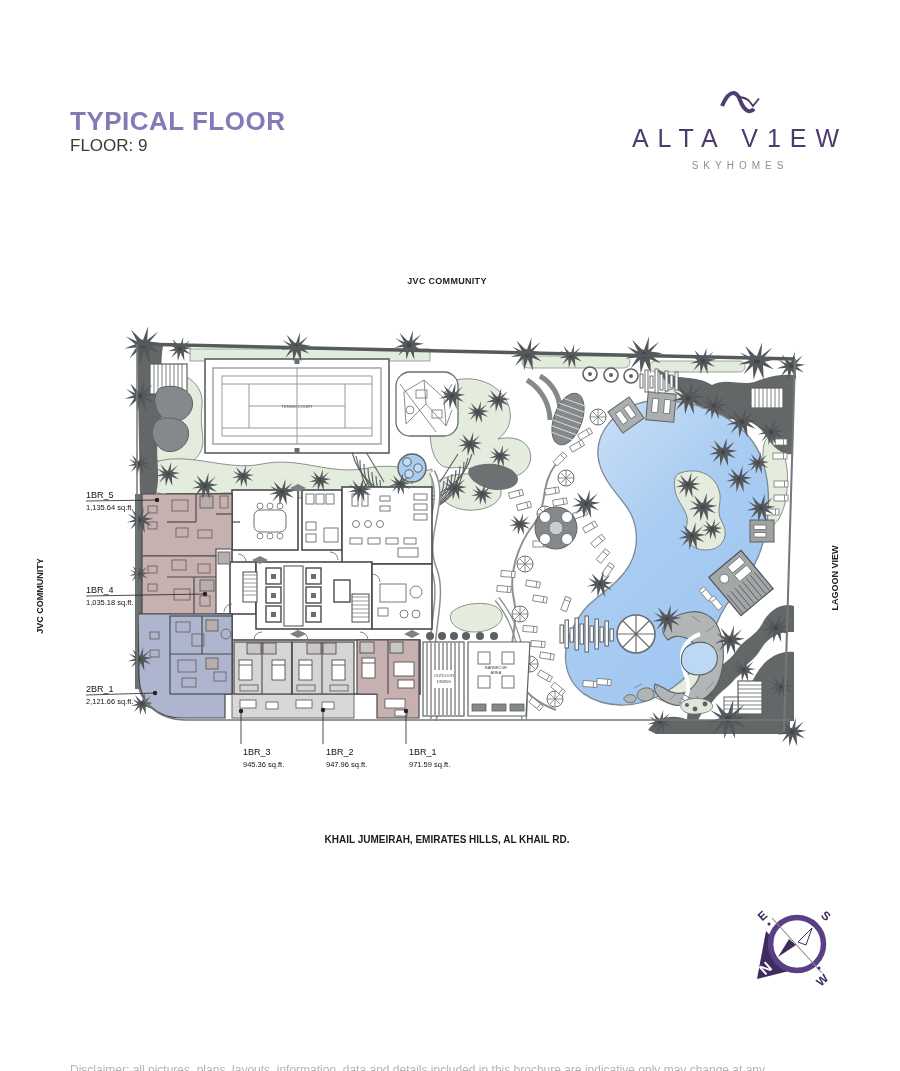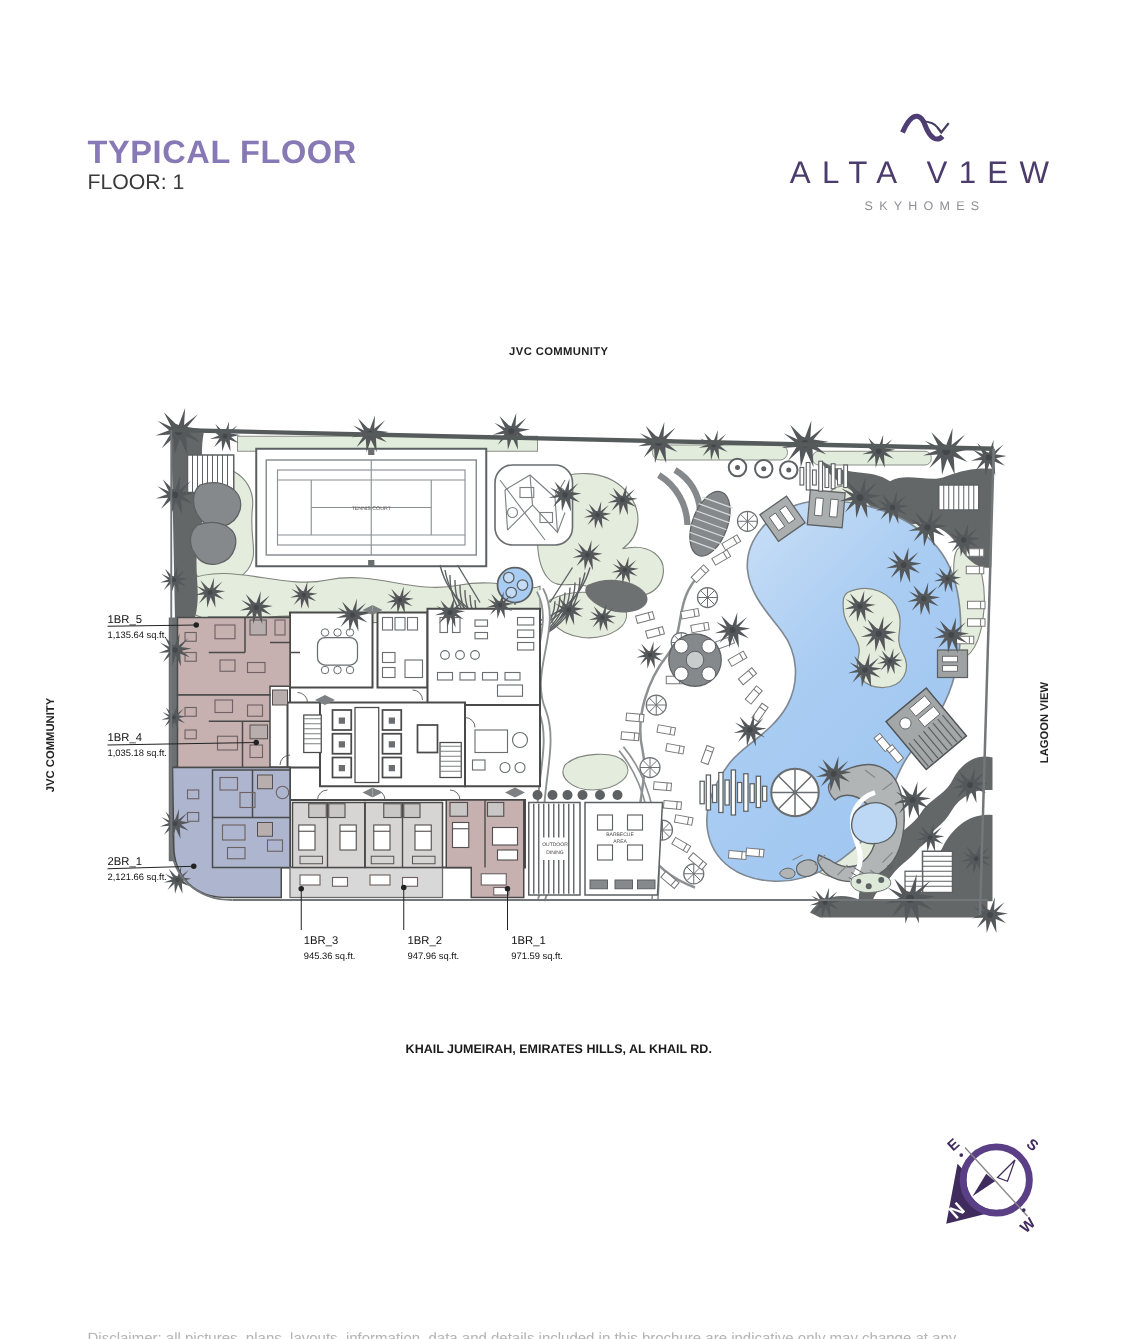--- a/index.html
+++ b/index.html
@@ -6,21 +6,21 @@
   #page{position:relative;width:900px;height:1071px;background:#fff;overflow:hidden;
         font-family:"Liberation Sans", sans-serif;margin-top:44px;}
   .abs{position:absolute;}
 </style>
 </head>
 <body>
 <div id="page">
 
   <div class="abs" style="left:70px;top:62px;font-size:26px;font-weight:bold;color:#8679b6;letter-spacing:0.5px;">TYPICAL FLOOR</div>
 
-  <div class="abs" style="left:70px;top:92px;font-size:17px;color:#3a3a3a;">FLOOR: 1</div>
+  <div class="abs" style="left:70px;top:92px;font-size:17px;color:#3a3a3a;">FLOOR: 9</div>
 
   <svg class="abs" style="left:714px;top:40px;" width="56" height="36" viewBox="0 0 56 36">
     <path d="M8 22 Q14 8 20 9 Q24 10 26 16 Q29 24 33 26.5 Q37 28.5 40 25" fill="none" stroke="#4e3e74" stroke-width="4" stroke-linecap="butt"></path>
     <path d="M24 13 Q33 13.5 36 18 L39 22 L45 14.5" fill="none" stroke="#453a5e" stroke-width="1.8"></path>
   </svg>
 
   <div class="abs" style="left:540px;top:80px;width:400px;text-align:center;font-size:25px;color:#4c3c6d;letter-spacing:9px;">ALTA V1EW</div>
 
   <div class="abs" style="left:540px;top:116px;width:400px;text-align:center;font-size:10px;color:#8f8f95;letter-spacing:5px;">SKYHOMES</div>
 

